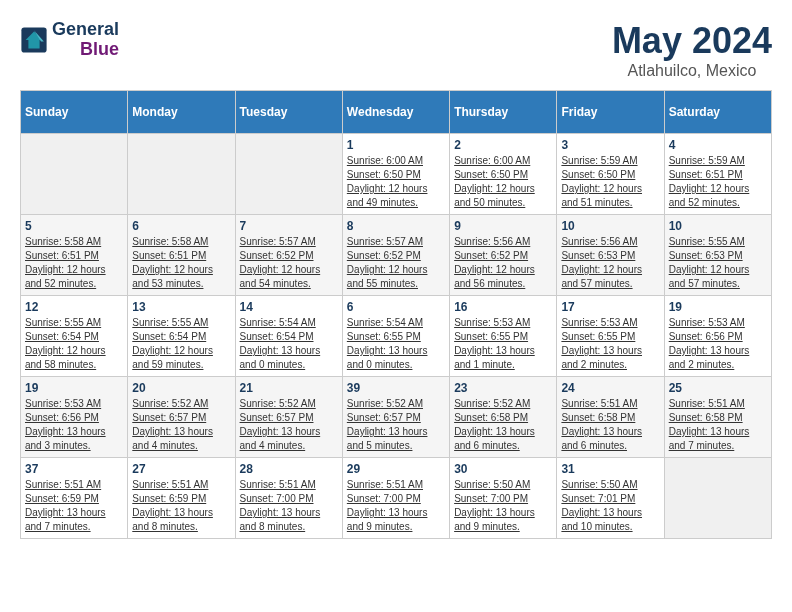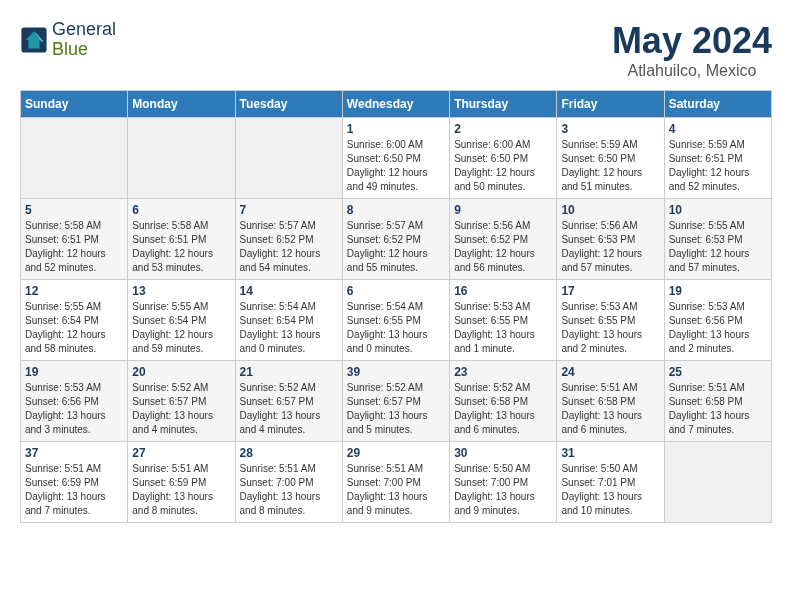--- a/index.html
+++ b/index.html
@@ -16,26 +16,27 @@
       align-items: flex-start;
       margin-bottom: 10px;
     }
     .logo {
       display: flex;
       align-items: center;
       gap: 4px;
     }
     .logo-text {
       font-size: 18px;
-      font-weight: normal;
+      font-weight: bold;
       color: #1a3a5c;
       line-height: 1.1;
+      text-align: right;
     }
     .logo-text span {
-      color: #4d7c0f;
+      color: #701a75;
     }
     .logo-icon {
       width: 28px;
       height: 28px;
     }
     .title-area {
       text-align: center;
     }
     .month-title {
       font-size: 36px;
@@ -47,21 +48,21 @@
       color: #555;
     }
     table {
       width: 100%;
       border-collapse: collapse;
       font-size: 11px;
     }
     thead tr th {
       background-color: #2f7ab9;
       color: #fff;
-      padding: 6px 4px;
+      padding: 14px 4px;
       text-align: left;
       font-size: 12px;
       font-weight: bold;
       border: 1px solid #ccc;
     }
     tbody tr td {
       border: 1px solid #ccc;
       vertical-align: top;
       padding: 4px;
       width: calc(100% / 7);
@@ -78,20 +79,21 @@
       font-size: 12px;
       font-weight: bold;
       color: #1a3a5c;
       display: block;
       margin-bottom: 2px;
     }
     .day-info {
       font-size: 10px;
       color: #333;
       line-height: 1.4;
+      text-decoration: underline;
     }
     .empty-cell {
       background-color: #f0f0f0 !important;
     }
   </style>
 </head>
 <body>
 
 <div class="header-area">
   <div class="logo">

